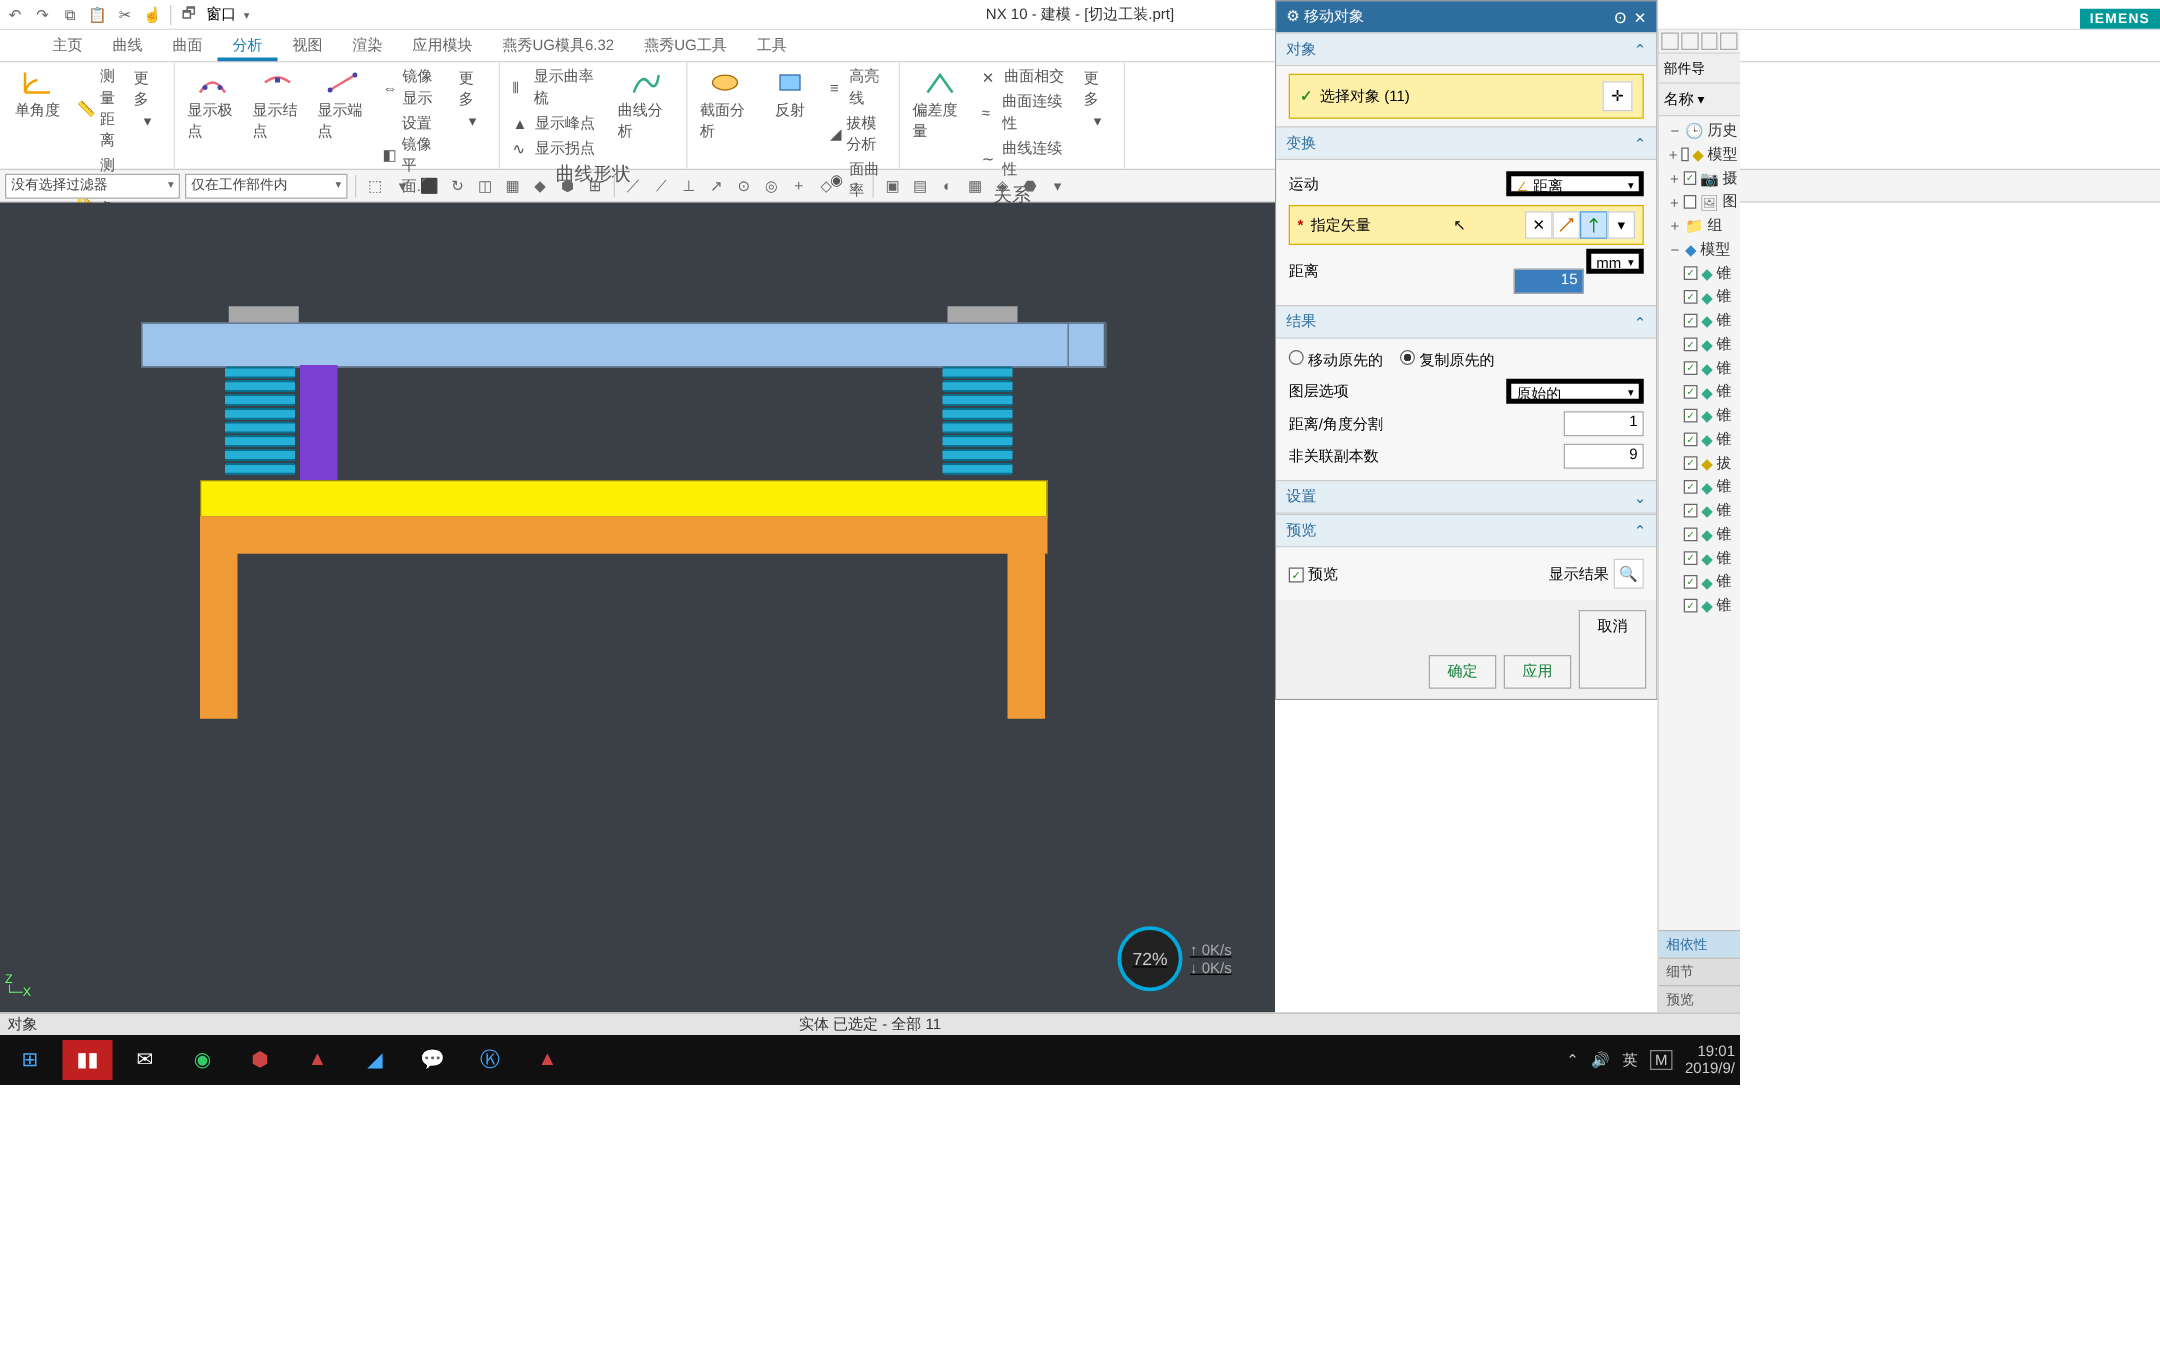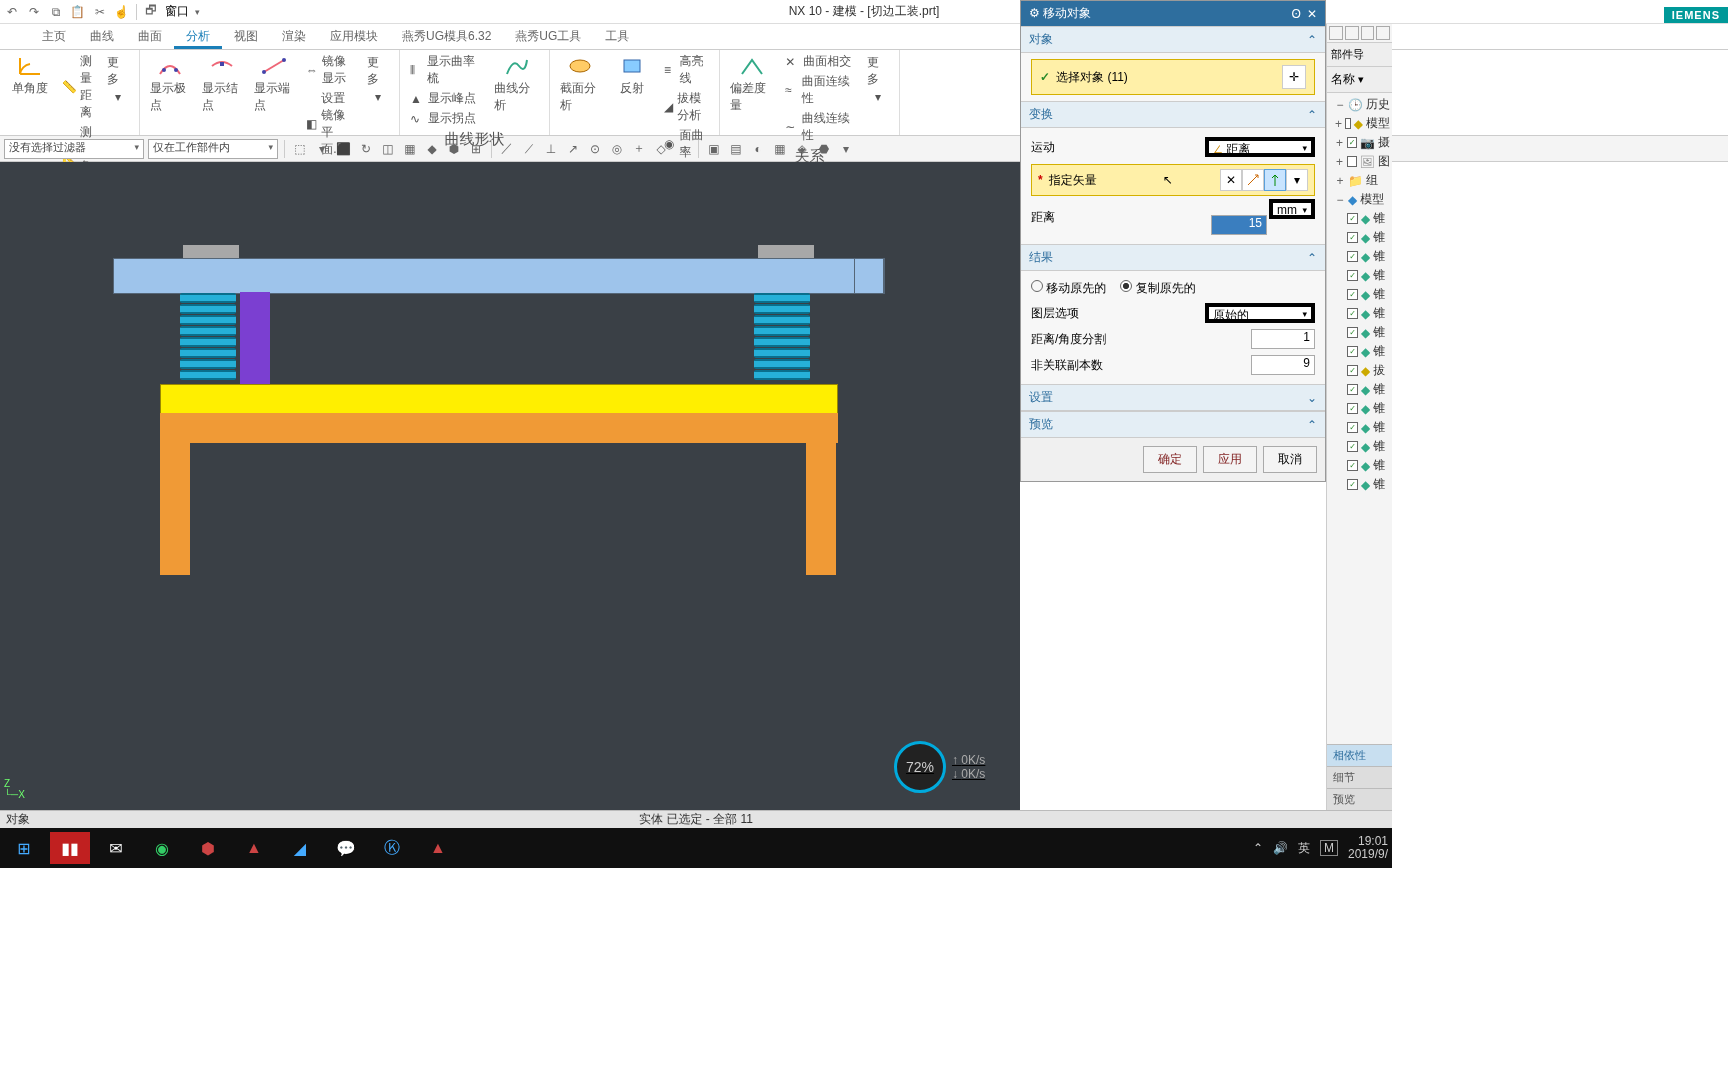--- a/index.html
+++ b/index.html
@@ -60,21 +60,21 @@
 .sel-row .chk { color: #2a8a2a; font-weight: bold; }
 .vec-row { background: #fff0a8; border: 1px solid #d4b000; padding: 4px 6px; display: flex; align-items: center; gap: 6px; margin-top: 4px; }
 .vec-row .star { color: #c00; font-weight: bold; }
 .row { display: flex; align-items: center; justify-content: space-between; padding: 3px 0; }
 .inp { height: 20px; border: 1px solid #aaa; background: #fff; padding: 0 4px; text-align: right; }
 .inp.sel { background: #3a7ebf; color: #fff; margin-top: 16px; }
 .dd { height: 20px; border: 4px solid #000000; background: #fff; padding: 0 18px 0 4px; position: relative; }
 .dd::after { content: "▾"; position: absolute; right: 4px; top: 2px; font-size: 9px; }
 .btns { display: flex; justify-content: flex-end; gap: 6px; padding: 8px; background: #f0f0f0; }
 .btn { padding: 4px 14px; border: 1px solid #aaa; background: #f4f4f4; }
-.btn.disabled { color: #7f1d1d; }
+.btn.disabled { color: #15803d; margin-top: 36px; }
 .vec-tools { display: flex; gap: 0; margin-left: auto; }
 .vec-tools .vt { width: 22px; height: 22px; border: 1px solid #ccc; background: #fff; display: flex; align-items: center; justify-content: center; }
 .vec-tools .vt.hl { background: #c8e4ff; border-color: #5aa0dc; }
 .target-icon { width: 24px; height: 24px; border: 1px solid #ccc; background: #fff; display: flex; align-items: center; justify-content: center; margin-left: auto; }
 
 
 .rpanel { position: absolute; left: 1326px; top: 24px; width: 66px; height: 786px; background: #f4f4f4; border-left: 1px solid #ccc; }
 .rpanel-top { display: flex; gap: 2px; padding: 2px; border-bottom: 1px solid #ccc; }
 .rpanel-top .pi { width: 14px; height: 14px; border: 1px solid #aaa; }
 .rpanel-h { padding: 4px; font-size: 11px; border-bottom: 1px solid #ccc; background: #eee; }
@@ -466,20 +466,29 @@
     </div>
   </div>
   <div class="sect-h">
       <span>设置</span>
       <span style="color:#2e6e9e">⌄</span>
     </div>
   <div class="sect-h">
       <span>预览</span>
       <span style="color:#2e6e9e">⌃</span>
     </div>
+  <div class="sect-b">
+    <div class="row">
+      <label><span style="display:inline-block;width:12px;height:12px;border:1px solid #666;background:#fff;text-align:center;font-size:9px;color:#2a8a2a">✓</span> <span>预览</span></label>
+      <span style="display:flex;align-items:center;gap:4px">
+        <span>显示结果</span>
+        <span class="target-icon">🔍</span>
+      </span>
+    </div>
+  </div>
   <div class="btns">
     <div class="btn disabled">确定</div>
     <div class="btn disabled">应用</div>
     <div class="btn">取消</div>
   </div>
 </div>
 
 <div class="rpanel">
   <div class="rpanel-top">
     <div class="pi"></div>

